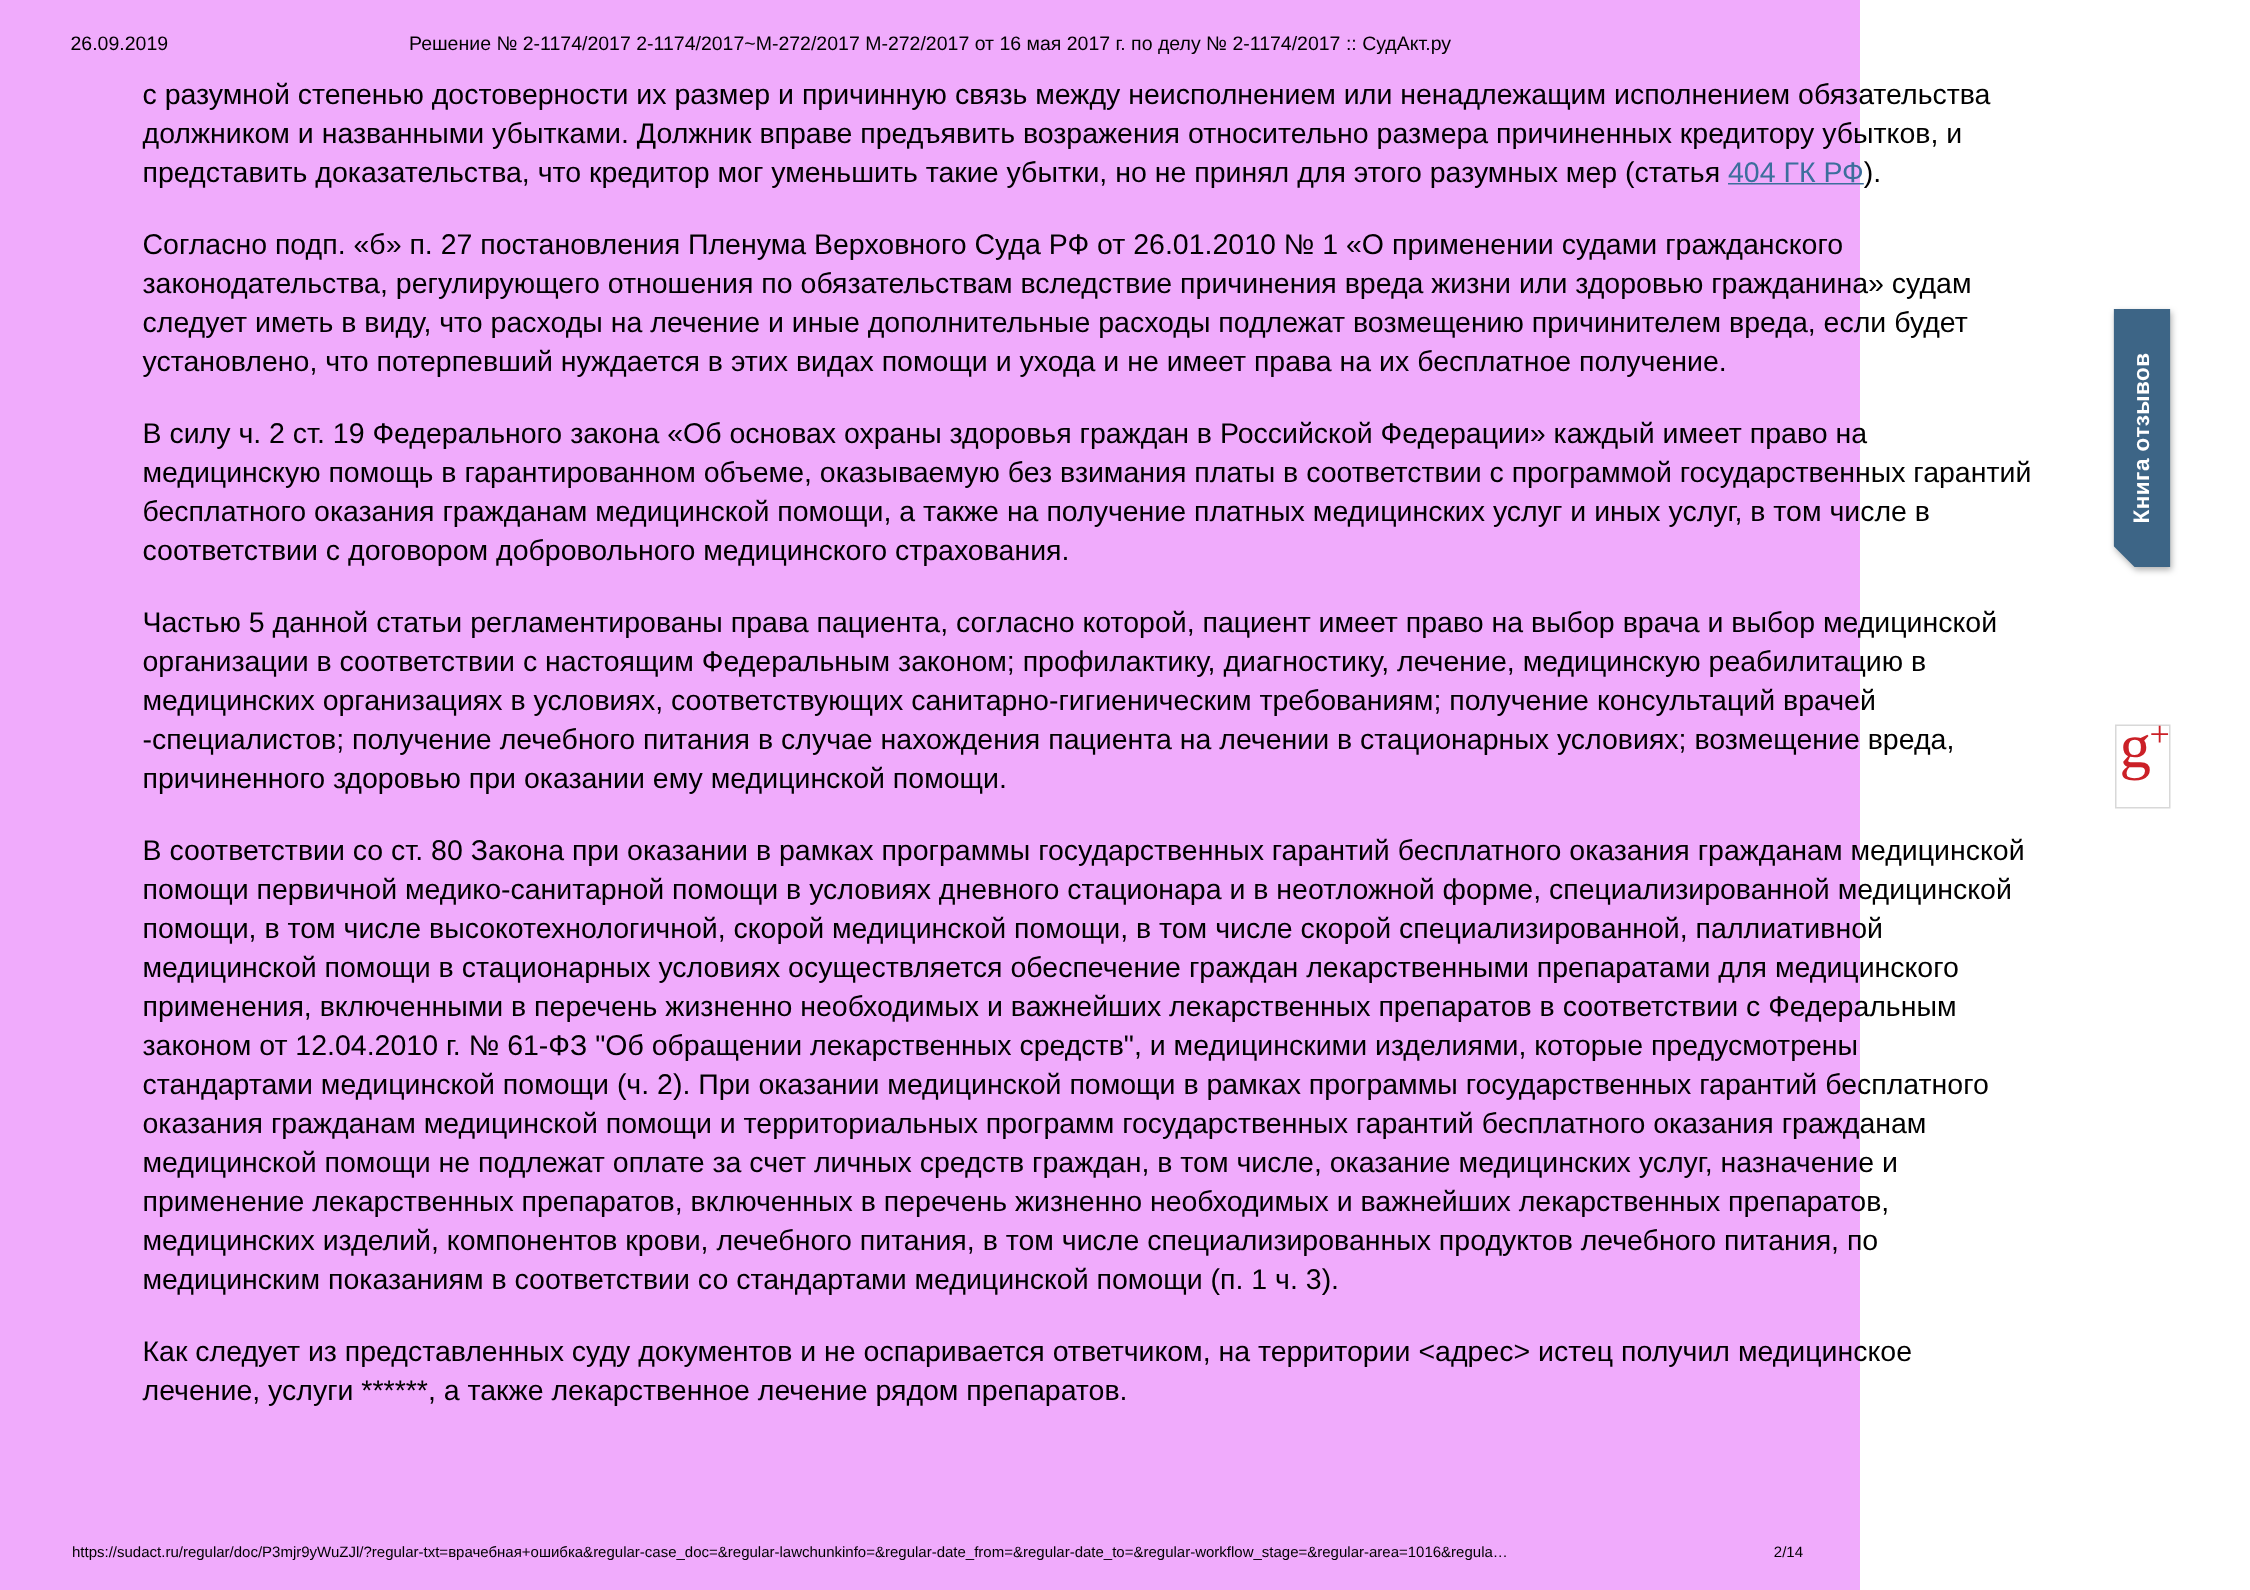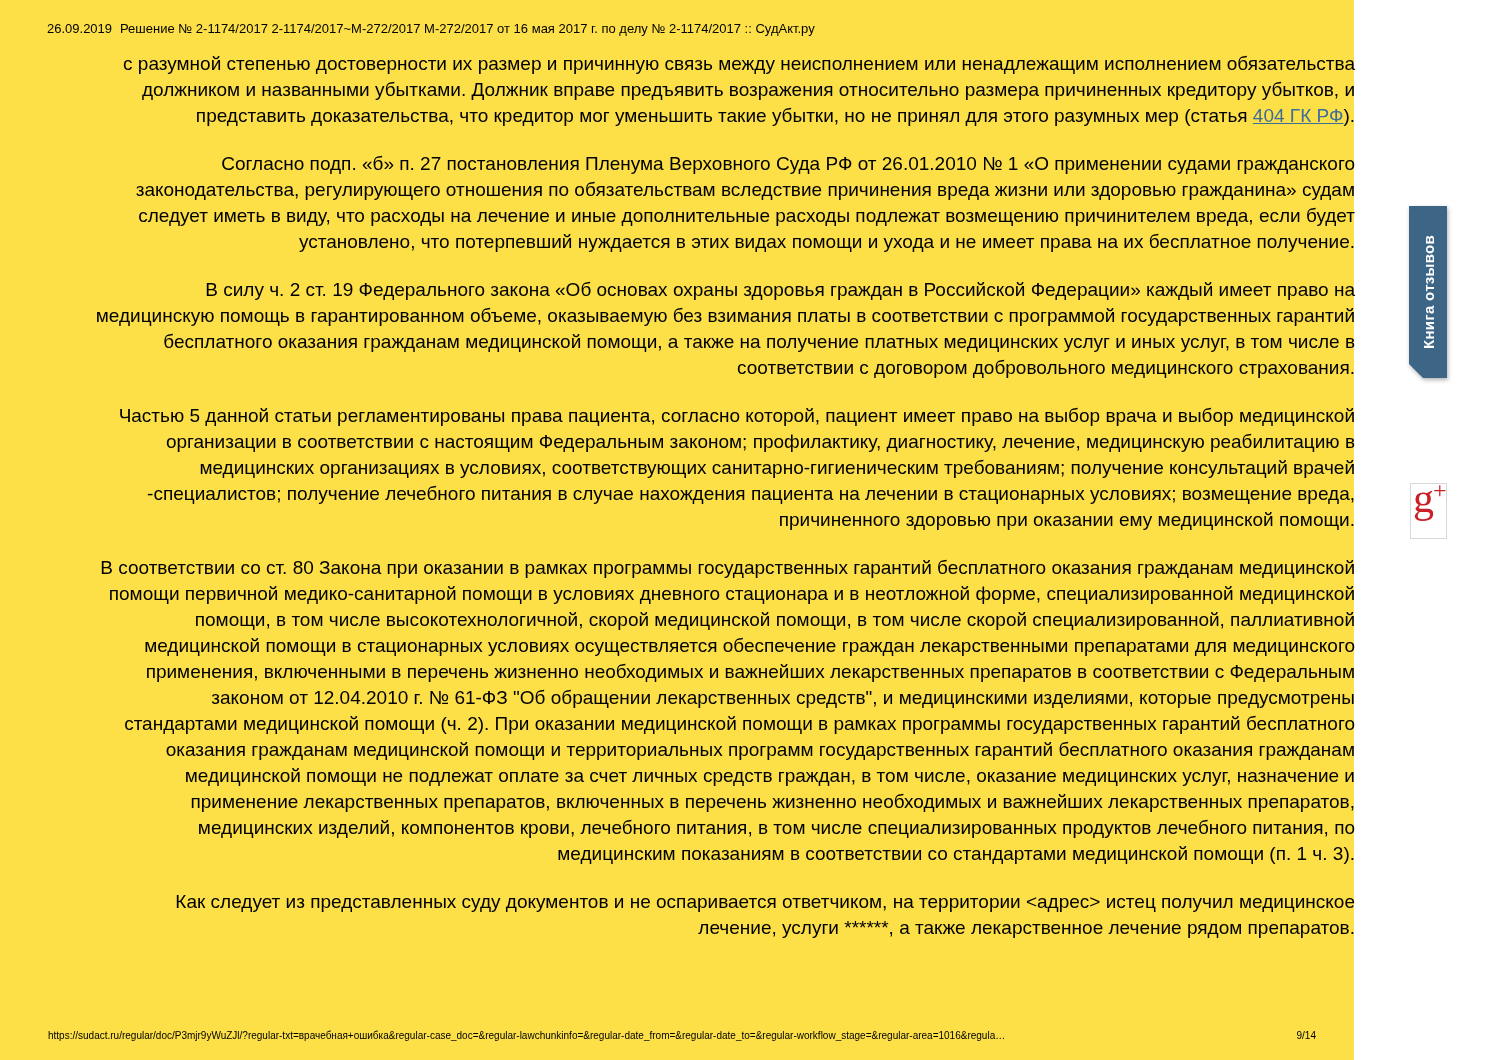--- a/index.html
+++ b/index.html
@@ -6,34 +6,34 @@
     --accent-blue:#3d6586;
     --link-blue:#3c6e9c;
     --gplus-red:#cb2027;
   }
   html,body{
     margin:0;padding:0;background:#ffffff;
     width:1500px;height:1060px;overflow:hidden;
     font-family:"Liberation Sans","DejaVu Sans",sans-serif;
     color:#000;
   }
-  .page{position:relative;width:1354px;height:1060px;background:#fde047;}
+  .page{position:relative;width:1240px;height:1060px;background:#f0abfc;}
 
   
   .print-header{
     position:absolute;top:20px;left:0;right:0;height:18px;
     font-size:13px;line-height:18px;color:#000;
   }
   .ph-date{position:absolute;left:47px;top:0;}
-  .ph-title{display:block;margin:0 120px;white-space:nowrap;}
+  .ph-title{display:block;text-align:center;margin:0 120px;white-space:nowrap;}
 
   
   .doc-body{
     position:absolute;left:95px;top:51px;width:1260px;
-    font-size:19px;line-height:26px;text-align:right;
+    font-size:19px;line-height:26px;text-align:left;
   }
   .doc-body p.para{margin:0 0 22px 0;}
   .doc-body p.para:last-child{margin-bottom:16px;}
   .doc-link{color:var(--link-blue);text-decoration:underline;cursor:pointer;}
   .bold{font-weight:normal;}
 
   
   .feedback-wrap{
     position:absolute;left:1409px;top:206px;
     filter:drop-shadow(1px 2px 2px rgba(0,0,0,0.30));
@@ -99,16 +99,16 @@
       <span class="feedback-label">Книга отзывов</span>
     </div>
   </div>
 
   <div class="gplus-box">
     <span class="gplus-glyph"><span class="gplus-g">g</span><span class="gplus-plus">+</span></span>
   </div>
 
   <div class="print-footer">
     <span class="pf-url">https://sudact.ru/regular/doc/P3mjr9yWuZJl/?regular-txt=врачебная+ошибка&amp;regular-case_doc=&amp;regular-lawchunkinfo=&amp;regular-date_from=&amp;regular-date_to=&amp;regular-workflow_stage=&amp;regular-area=1016&amp;regula…</span>
-    <span class="pf-page">9/14</span>
+    <span class="pf-page">2/14</span>
   </div>
 
 </div>
 
 </body></html>

